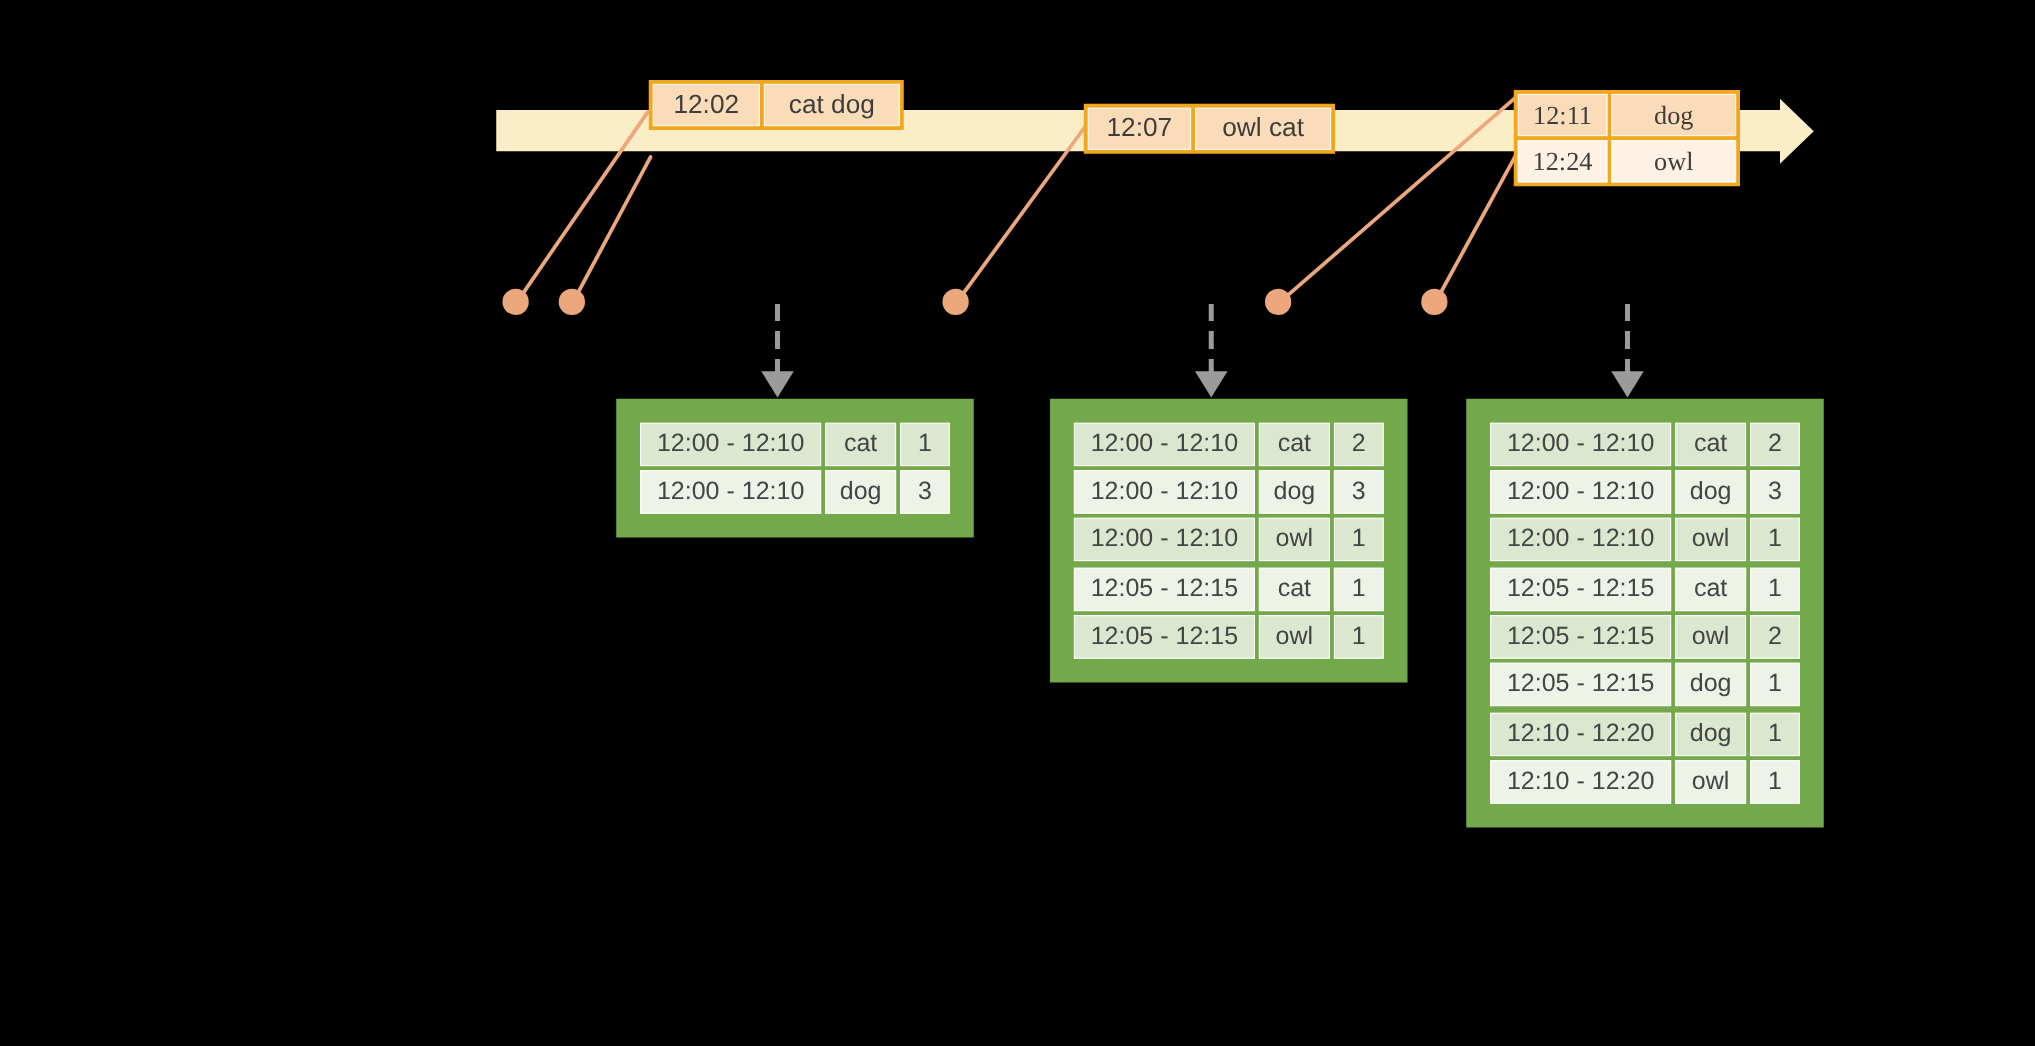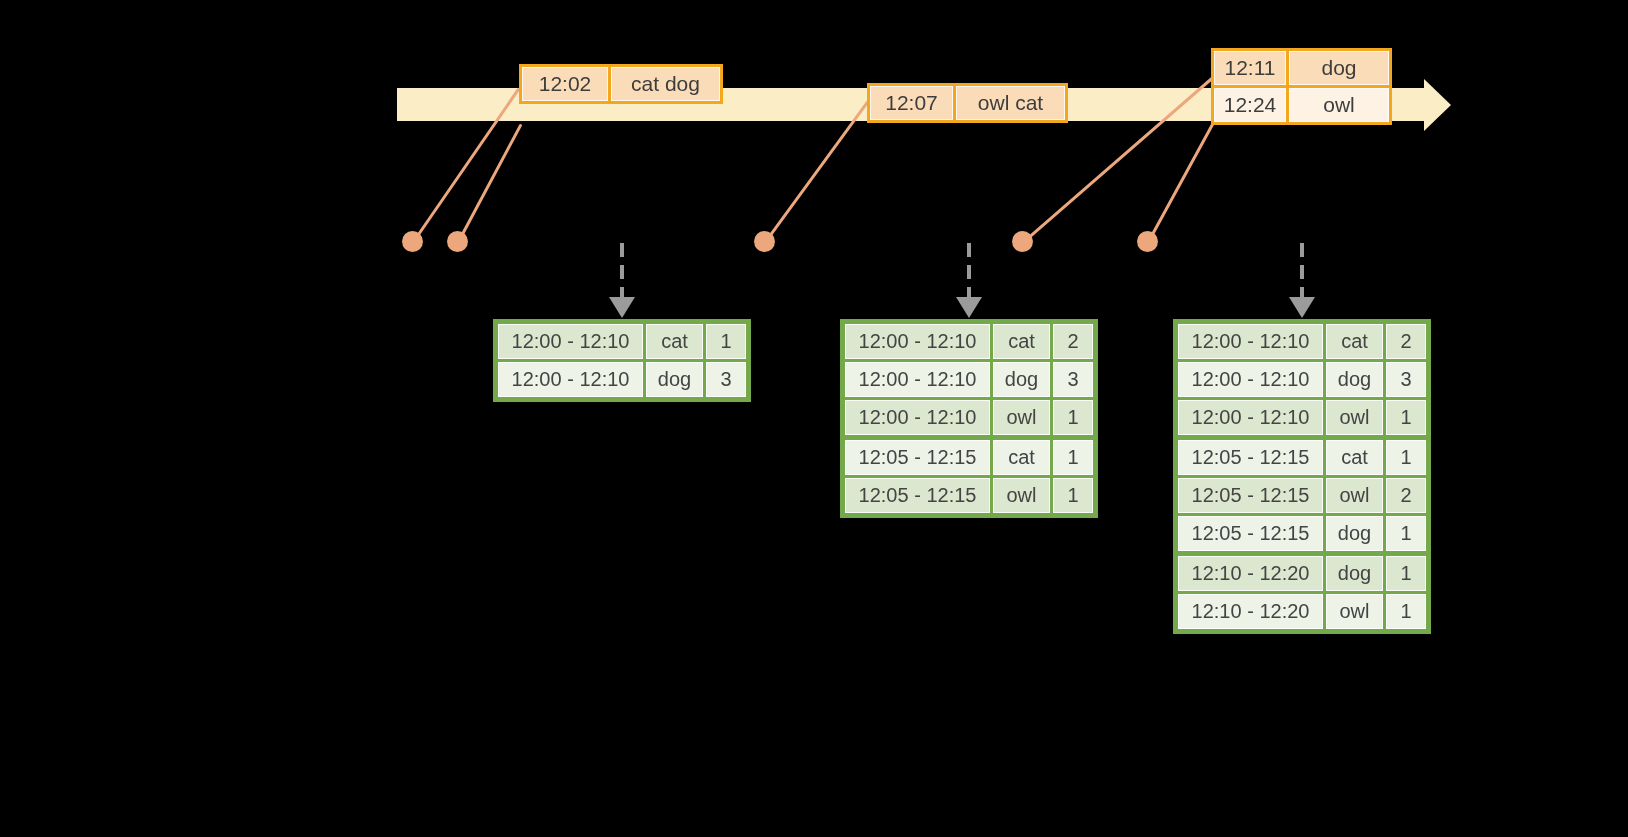--- a/index.html
+++ b/index.html
@@ -15,32 +15,32 @@
   .event-table{position:absolute;z-index:3;background:#f2a71e;padding:3px;display:flex;flex-direction:column;gap:3px;}
   .event-row{display:grid;gap:3px;height:34px;}
   .ev-cell{display:flex;align-items:center;justify-content:center;font-size:21px;
     box-shadow:inset 0 0 0 1px rgba(255,255,255,.8);}
   .ev-dark{background:#fbdcb8;}
   .ev-light{background:#fdf2e3;}
   #evA{left:519px;top:64px;}
   #evA .event-row{grid-template-columns:86px 109px;}
   #evB{left:867px;top:83px;}
   #evB .event-row{grid-template-columns:83px 109px;}
-  #evC{left:1211px;top:48px;}
+  #evC{left:1211px;top:72px;font-family:Liberation Serif, serif;}
   #evC .event-row{grid-template-columns:72px 100px;}
   
   .connector{position:absolute;height:3px;background:#eca77d;transform-origin:0 50%;z-index:2;border-radius:2px;}
   .event-dot{position:absolute;width:21px;height:21px;border-radius:50%;background:#eca77d;z-index:4;}
   
   .trigger-stem{position:absolute;width:4px;height:56px;top:243px;z-index:2;
     background:repeating-linear-gradient(to bottom,#9b9b9b 0px,#9b9b9b 14px,transparent 14px,transparent 22px);}
   .trigger-head{position:absolute;top:297px;width:0;height:0;z-index:2;
     border-left:13px solid transparent;border-right:13px solid transparent;border-top:21px solid #9b9b9b;}
   
-  .result-table{position:absolute;top:319px;z-index:3;background:#73a94b;padding:5px;display:flex;flex-direction:column;}
+  .result-table{position:absolute;top:319px;z-index:3;background:#73a94b;padding:19px;display:flex;flex-direction:column;}
   .result-row{display:grid;grid-template-columns:145px 57px 40px;gap:3px;height:35px;margin-top:3px;}
   .result-row:first-child{margin-top:0;}
   .result-row.group-break{margin-top:5px;}
   .rt-cell{display:flex;align-items:center;justify-content:center;font-size:20px;color:#444;
     box-shadow:inset 0 0 0 1px rgba(255,255,255,.85);}
   .rt-dark{background:#dbe7ce;}
   .rt-light{background:#eef3e8;}
   #rt0{left:493px;}
   #rt1{left:840px;}
   #rt2{left:1173px;}

